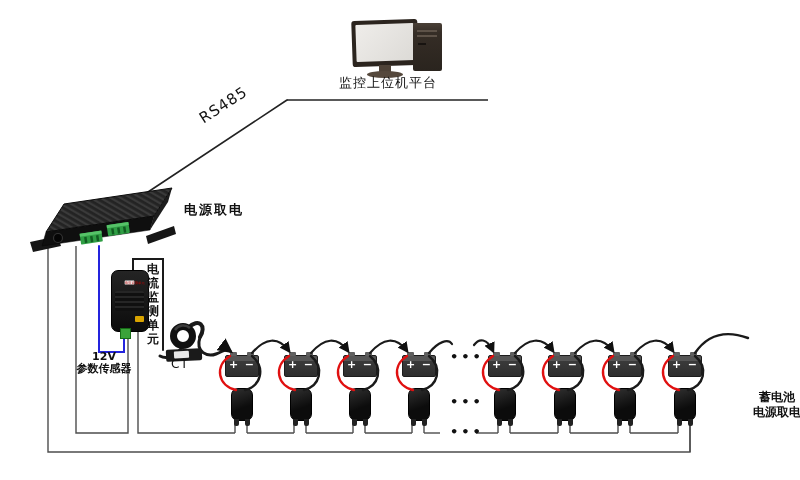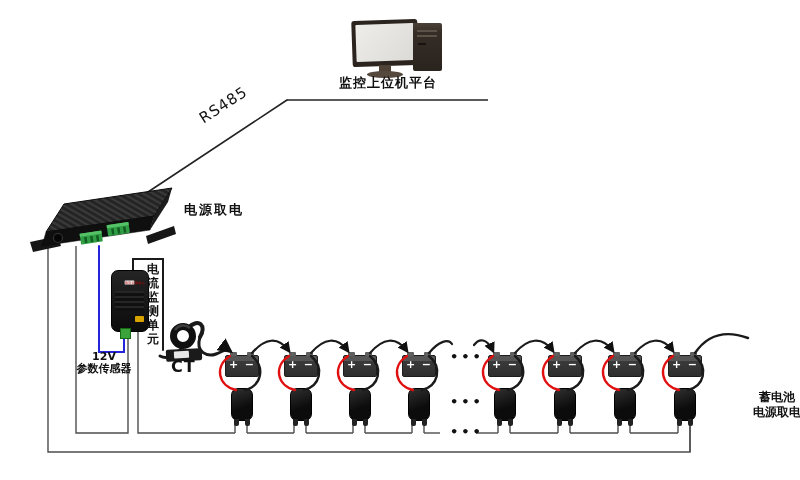--- a/index.html
+++ b/index.html
@@ -4,28 +4,28 @@
 <style>
   html,body{margin:0;padding:0;background:#fff;}
   #stage{position:relative;width:800px;height:480px;background:#fff;overflow:hidden;
          font-family:"DejaVu Sans","Liberation Sans",sans-serif;}
   svg.layer{position:absolute;left:0;top:0;width:800px;height:480px;}
   #under-layer{z-index:1}
   #devices{position:absolute;left:0;top:0;width:800px;height:480px;z-index:2}
   #over-layer{z-index:3}
   .lbl{position:absolute;color:#111;z-index:4;white-space:nowrap;}
 
-  .platform-label{left:308px;top:74px;width:160px;text-align:center;font-size:13px;font-weight:700;letter-spacing:1px;}
+  .platform-label{left:308px;top:74px;width:160px;text-align:center;font-size:13px;font-weight:400;letter-spacing:1px;}
   .rs485-label{left:196px;top:112px;font-size:15px;transform:rotate(-33deg);transform-origin:left top;letter-spacing:1px;}
   .module-label{left:184px;top:201px;font-size:13px;font-weight:600;letter-spacing:2px;}
   .vtext{left:145px;top:262px;font-size:12px;font-weight:700;line-height:14px;text-align:center;width:16px;}
   .vtext div{display:block}
   .power-label{left:68px;width:72px;text-align:center;font-weight:700;font-size:11px;line-height:12px;}
   .p1{top:351px}.p2{top:363px}
-  .ct-label{left:171px;top:357px;font-size:16px;font-weight:700;letter-spacing:1px;}
+  .ct-label{left:171px;top:357px;font-size:12px;font-weight:400;letter-spacing:1px;}
   .sensor-label{left:694px;top:390px;width:76px;text-align:center;font-size:12px;line-height:15px;font-weight:600;margin-left:45px;}
   .dots{left:450px;width:32px;text-align:center;font-size:13px;font-weight:700;letter-spacing:3px;color:#111;}
   .d1{top:349px}.d2{top:394px}.d3{top:424px}
 
   
   .monitor{position:absolute;left:352px;top:20px;width:66px;height:46px;background:#2b241e;border-radius:3px;transform:rotate(-2deg);}
   .screen{position:absolute;left:4px;top:4px;right:4px;bottom:5px;background:linear-gradient(135deg,#efedea,#dcdad6);border-radius:1px;}
   .neck{position:absolute;left:379px;top:65px;width:12px;height:7px;background:#4e4237;}
   .mbase{position:absolute;left:367px;top:71px;width:36px;height:7px;background:#55483c;border-radius:50%;}
   .tower{position:absolute;left:413px;top:23px;width:29px;height:48px;background:linear-gradient(180deg,#4a4037 0%,#352d26 20%,#2a241e 100%);border-radius:2px;}

